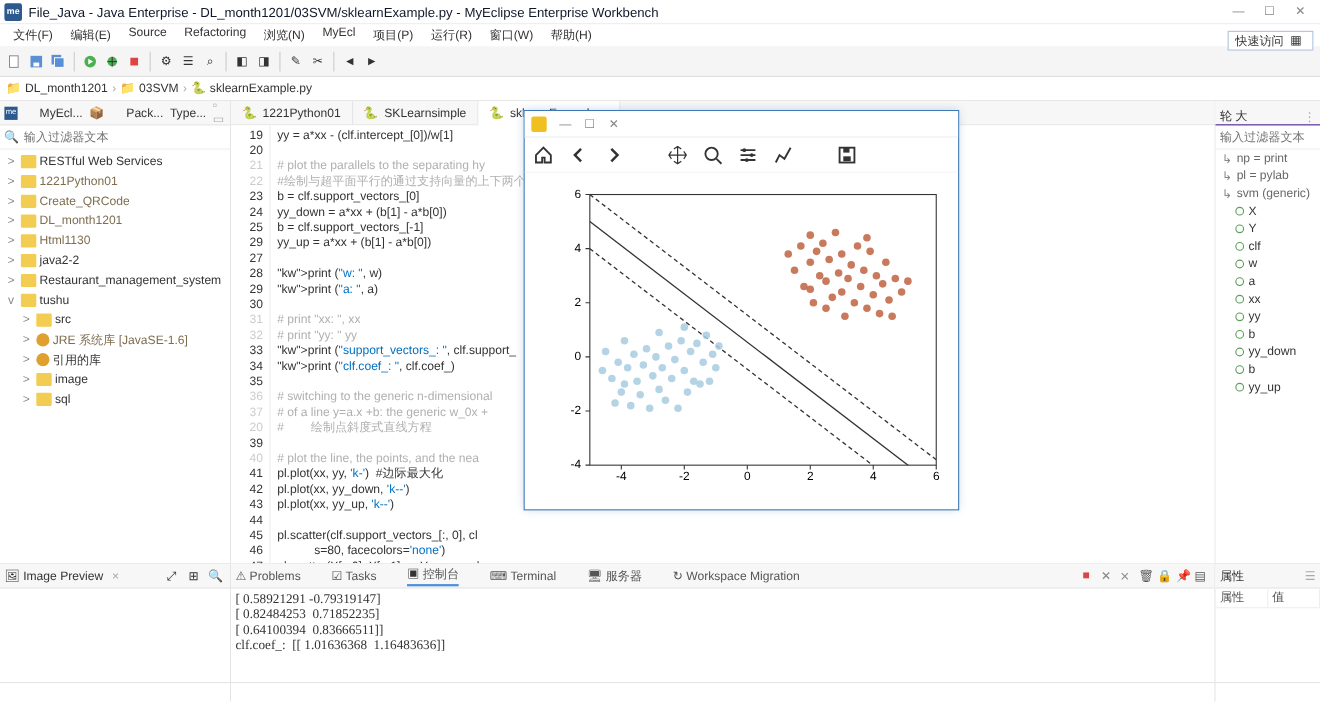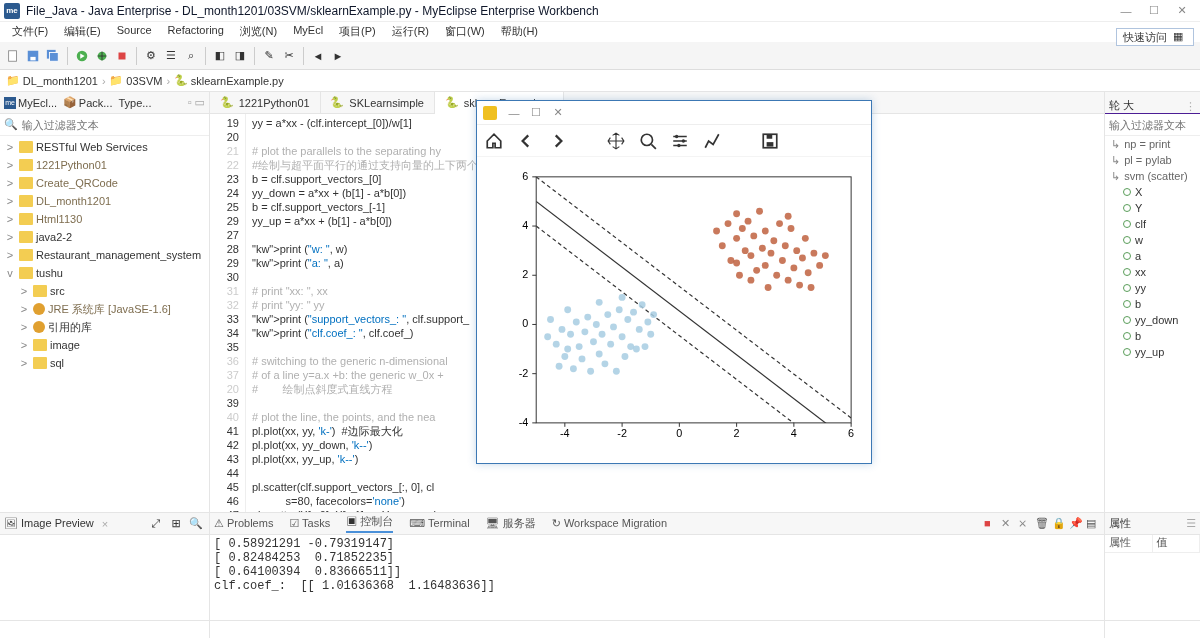--- a/index.html
+++ b/index.html
@@ -14,21 +14,21 @@
 .toolbar{height:28px;background:#f5f5f5;border-bottom:1px solid #ddd;display:flex;align-items:center;padding:0 4px;gap:2px}
 .tbtn{width:18px;height:18px;display:inline-flex;align-items:center;justify-content:center;border:1px solid transparent;border-radius:2px}
 .tsep{width:1px;height:18px;background:#ccc;margin:0 3px}
 .tbtn svg{width:14px;height:14px}
 .breadcrumb{height:22px;background:#fff;border-bottom:1px solid #e5e5e5;display:flex;align-items:center;padding:0 6px;gap:4px}
 .breadcrumb .bc{color:#333;display:flex;align-items:center;gap:3px}
 .breadcrumb .sep{color:#aaa}
 .main{display:flex;height:420px}
 .leftcol{width:210px;border-right:1px solid #e5e5e5;display:flex;flex-direction:column;min-height:0}
 .panel-tabs{height:22px;display:flex;background:#f7f7f7;border-bottom:1px solid #e5e5e5;gap:6px;padding:0 4px;align-items:center}
-.ptab{font-size:11px;color:#555;display:flex;align-items:center;gap:2px}
+.ptab{font-size:11px;color:#555;display:flex;align-items:center;gap:20px}
 .filtersearch{height:22px;display:flex;align-items:center;border-bottom:1px solid #eee;padding:0 4px;gap:4px}
 .filtersearch input{flex:1;border:none;font-size:11px;outline:none}
 .tree{flex:1;overflow:auto;padding:2px 0}
 .tree-item{display:flex;align-items:center;height:18px;padding-left:4px;gap:3px}
 .tree-item .tw{width:12px;text-align:center;color:#888}
 .tree-item.d1{padding-left:18px}
 .pyf{color:#7e6d4f}
 .foldericon{width:14px;height:12px;background:#f3cd52;border-radius:1px;position:relative}
 .prjicon{width:14px;height:12px;background:#f3cd52;border-radius:1px}
 .jaricon{width:12px;height:12px;border-radius:50%;background:#e0a030}
@@ -47,27 +47,27 @@
 .outline .oi{height:16px;display:flex;align-items:center;padding-left:6px;gap:4px;font-size:11px}
 .outline .oi.d1{padding-left:18px}
 .var{color:#333}
 .imp{color:#666}
 .bullet{width:8px;height:8px;border-radius:50%;border:1px solid #5a9e5a;background:#fff}
 .imparrow{color:#888}
 .bottom{height:126px;display:flex;border-top:1px solid #e5e5e5}
 .imgprev{width:210px;border-right:1px solid #e5e5e5;display:flex;flex-direction:column}
 .ip-head{height:22px;background:#f7f7f7;border-bottom:1px solid #e5e5e5;display:flex;align-items:center;padding:0 4px;gap:4px}
 .console-area{flex:1;display:flex;flex-direction:column;min-width:0}
-.ctabs{height:22px;background:#f7f7f7;border-bottom:1px solid #e5e5e5;display:flex;align-items:center;padding:0 4px;gap:16px}
+.ctabs{height:22px;background:#f7f7f7;border-bottom:1px solid #e5e5e5;display:flex;align-items:center;padding:0 4px;gap:28px}
 .ctabs span{color:#555}
 .ctabs .cactive{color:#333;border-bottom:2px solid #4a90d9;padding-bottom:2px}
 .ctabs .cicons{margin-left:auto;display:flex;gap:3px}
 .cicons .ci{width:14px;height:14px}
 .console-desc{height:16px;padding:0 4px;color:#555;border-bottom:1px solid #f0f0f0}
-.console-body{flex:1;font-family:Liberation Mono, monospace;font-size:12px;padding:2px 4px;line-height:14px;white-space:pre}
+.console-body{flex:1;font-family:Liberation Serif, serif;font-size:12px;padding:2px 4px;line-height:14px;white-space:pre}
 .rbottom{width:96px;border-left:1px solid #e5e5e5;display:flex;flex-direction:column}
 .rb-head{height:22px;background:#f7f7f7;border-bottom:1px solid #e5e5e5;display:flex;align-items:center;padding:0 4px}
 .proptable{flex:1}
 .proptable .ph{display:flex;height:18px;border-bottom:1px solid #eee}
 .proptable .ph div{flex:1;padding:0 4px;color:#555;border-right:1px solid #eee}
 .figure{position:absolute;left:476px;top:100px;width:396px;height:364px;background:#fff;border:1px solid #3c78b4;box-shadow:0 0 8px rgba(60,120,180,.3)}
 .figtitle{height:24px;background:#fff;display:flex;align-items:center;padding:0 6px;border-bottom:1px solid #eee}
 .figtitle .ft{flex:1;font-size:12px}
 .figtitle .fbtn{width:22px;text-align:center;color:#888}
 .figtool{height:32px;display:flex;align-items:center;padding:0 8px;gap:14px;border-bottom:1px solid #f4f4f4}
@@ -318,21 +318,21 @@
         <div class="oi">
           <span class="imparrow">↳</span>
           <span class="imp">np = print</span>
         </div>
         <div class="oi">
           <span class="imparrow">↳</span>
           <span class="imp">pl = pylab</span>
         </div>
         <div class="oi">
           <span class="imparrow">↳</span>
-          <span class="imp">svm (scatter)</span>
+          <span class="imp">svm (generic)</span>
         </div>
         <div class="oi d1">
           <span class="bullet"></span>
           <span class="var">X</span>
         </div>
         <div class="oi d1">
           <span class="bullet"></span>
           <span class="var">Y</span>
         </div>
         <div class="oi d1">

